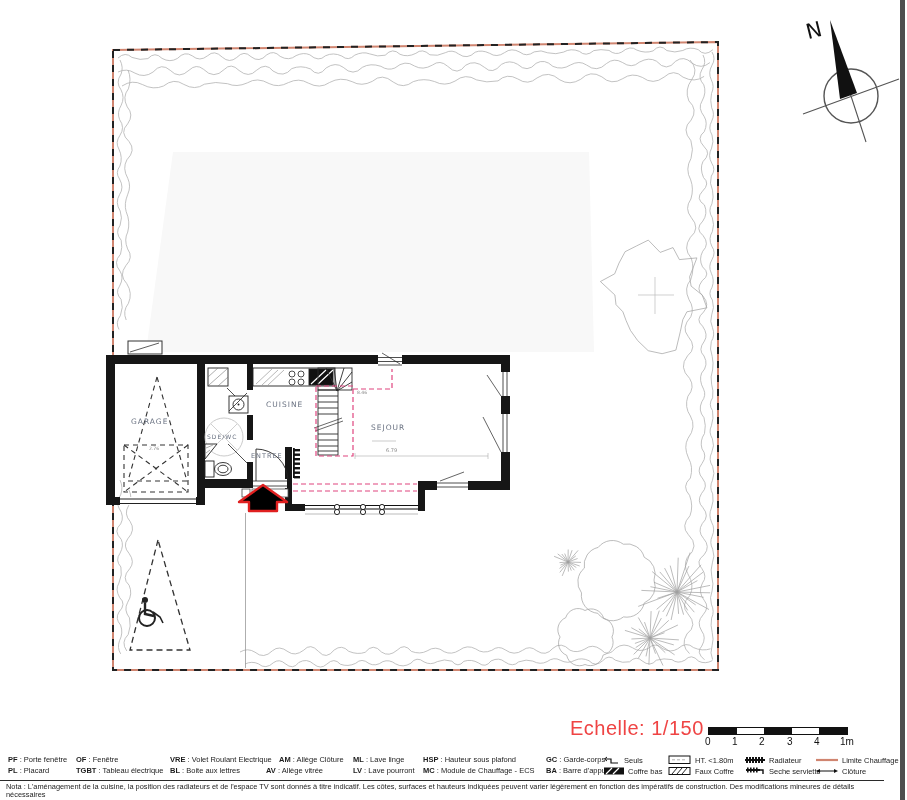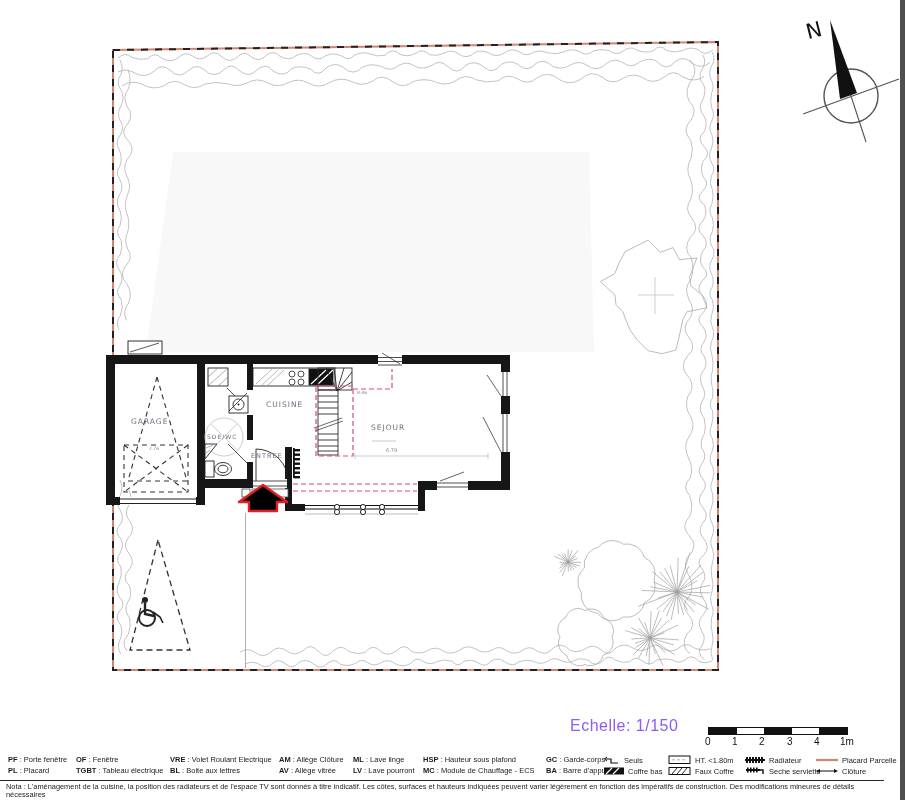--- a/index.html
+++ b/index.html
@@ -2,21 +2,21 @@
 <html><head>
 <meta charset="utf-8">
 <style>
   html,body{margin:0;padding:0;background:#fff;}
   body{width:907px;height:800px;position:relative;overflow:hidden;
        font-family:"Liberation Sans","DejaVu Sans",sans-serif;color:#222;}
   #plan-canvas{position:absolute;left:0;top:0;width:907px;height:745px;}
   #plan-canvas svg{display:block;}
 
   
-  .echelle{position:absolute;left:570px;top:717px;font-size:16px;color:#8b5cf6;
+  .echelle{position:absolute;left:570px;top:717px;font-size:20px;color:#ef4444;
            letter-spacing:.5px;}
   .scalebar{position:absolute;left:708px;top:727px;width:138px;height:6px;
             border:1px solid #111;display:flex;}
   .scalebar span{flex:1;border-right:1px solid #111;}
   .scalebar span:last-child{border-right:none;}
   .seg-b{background:#111;}
   .seg-w{background:#fff;}
   .tick{position:absolute;top:736px;font-size:10px;color:#111;}
 
   .legend{position:absolute;left:0;top:753px;width:900px;height:26px;font-size:7.5px;}
@@ -281,26 +281,26 @@
           <rect x="2" y="2" width="2" height="6"></rect>
           <rect x="5" y="2" width="2" height="6"></rect>
           <rect x="8" y="2" width="2" height="6"></rect>
           <rect x="11" y="2" width="2" height="6"></rect>
           <rect x="14" y="2" width="2" height="6"></rect>
           <rect x="17" y="2" width="2" height="6"></rect>
         </g>
       </svg><span>Radiateur</span></span>
   <span class="lg-item row1" style="left:815px"><svg class="lg-icon" width="24" height="10">
         <path d="M1,5 H23" stroke="#d08570" stroke-width="2.2"></path>
-      </svg><span>Placard Parcelle</span></span>
+      </svg><span>Limite Chauffage</span></span>
 
   <span class="lg-item row2" style="left:8px"><b>PL</b><span> : </span><span>Placard</span></span>
   <span class="lg-item row2" style="left:76px"><b>TGBT</b><span> : </span><span>Tableau électrique</span></span>
   <span class="lg-item row2" style="left:170px"><b>BL</b><span> : </span><span>Boite aux lettres</span></span>
-  <span class="lg-item row2" style="left:279px"><b>AV</b><span> : </span><span>Allège vitrée</span></span>
+  <span class="lg-item row2" style="left:266px"><b>AV</b><span> : </span><span>Allège vitrée</span></span>
   <span class="lg-item row2" style="left:353px"><b>LV</b><span> : </span><span>Lave pourront</span></span>
   <span class="lg-item row2" style="left:423px"><b>MC</b><span> : </span><span>Module de Chauffage - ECS</span></span>
   <span class="lg-item row2" style="left:546px"><b>BA</b><span> : </span><span>Barre d'appui</span></span>
 
   <span class="lg-item row2" style="left:603px"><svg class="lg-icon" width="22" height="10">
         <rect x="1" y="1.5" width="20" height="7" fill="#111"></rect>
         <path d="M3,8 L9,2 M10,8 L16,2" stroke="#fff" stroke-width="1.2"></path>
       </svg><span>Coffre bas</span></span>
   <span class="lg-item row2" style="left:668px"><svg class="lg-icon" width="24" height="10">
         <rect x="1" y="1.5" width="21" height="7" fill="#fff" stroke="#111" stroke-width="1"></rect>

